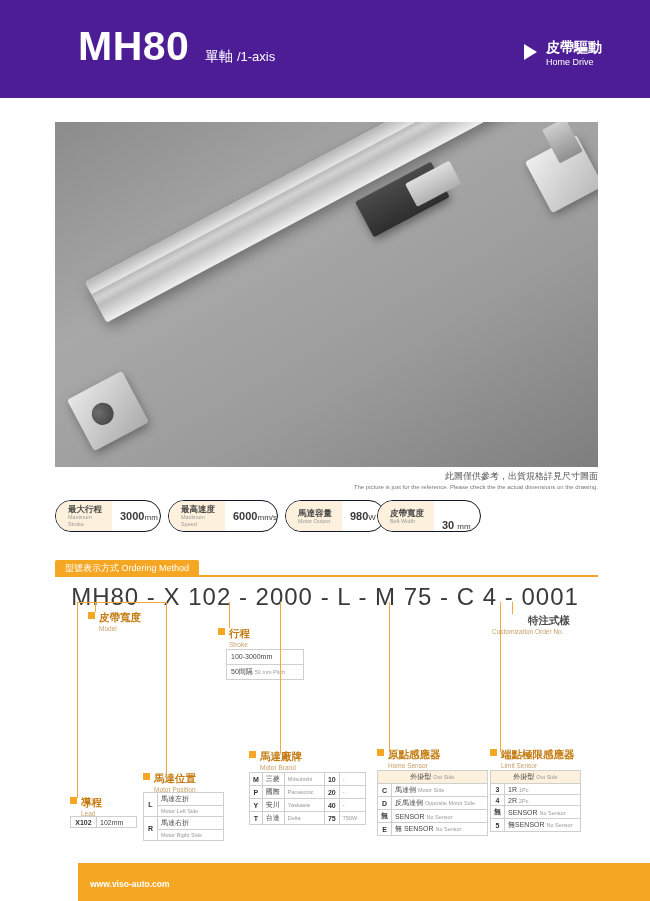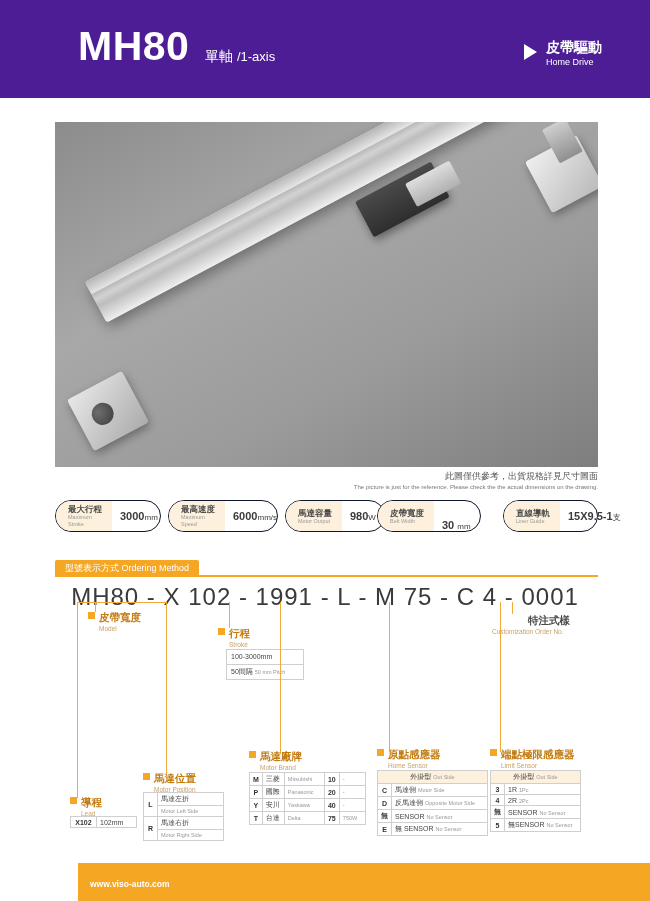--- a/index.html
+++ b/index.html
@@ -236,38 +236,31 @@
     </div>
     <div class="val"><span>980</span><span class="unit">W</span></div>
   </div>
   <div class="pill" style="left:322px;width:104px;align-items:flex-end;">
     <div class="cap">
       <span class="c1">皮帶寬度</span>
       <span class="c2">Belt Width</span>
     </div>
     <div class="val"><span>30</span>&nbsp;<span class="unit">mm</span></div>
   </div>
-  <div class="pill" style="left:448px;width:95px;">
-    <div class="cap">
-      <span class="c1">直線導軌</span>
-      <span class="c2">Liner Guide</span>
-    </div>
-    <div class="val"><span>15X9.5-1</span><span class="unit">支</span></div>
-  </div>
 </div>
 
 <div class="order-bar">
   <div class="tab">
     <span>型號表示方式</span>
     <span>Ordering Method</span>
   </div>
   <div class="line"></div>
 </div>
 
-<div class="model-string">MH80 - X 102 - 1991 - L - M 75 - C 4 - 0001</div>
+<div class="model-string">MH80 - X 102 - 2000 - L - M 75 - C 4 - 0001</div>
 
 <div class="diagram">
 
   <div class="blk-title" style="left:88px; top:11px;">
     <span class="sq"></span><span class="t-cn">皮帶寬度</span>
     <span class="t-en">Model</span>
   </div>
   <div class="lead-line" style="left:95px; top:2px; width:1px; height:10px;"></div>
 
   <div class="blk-title" style="left:218px; top:27px;">

